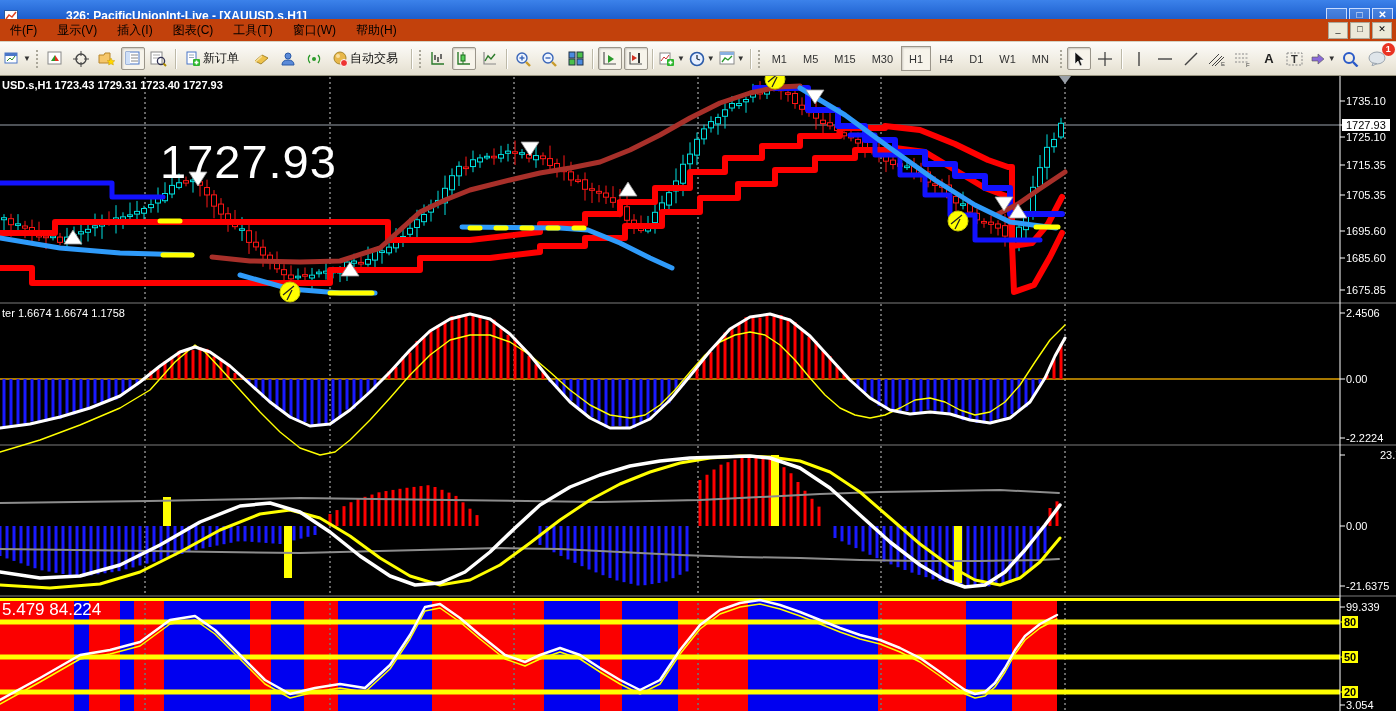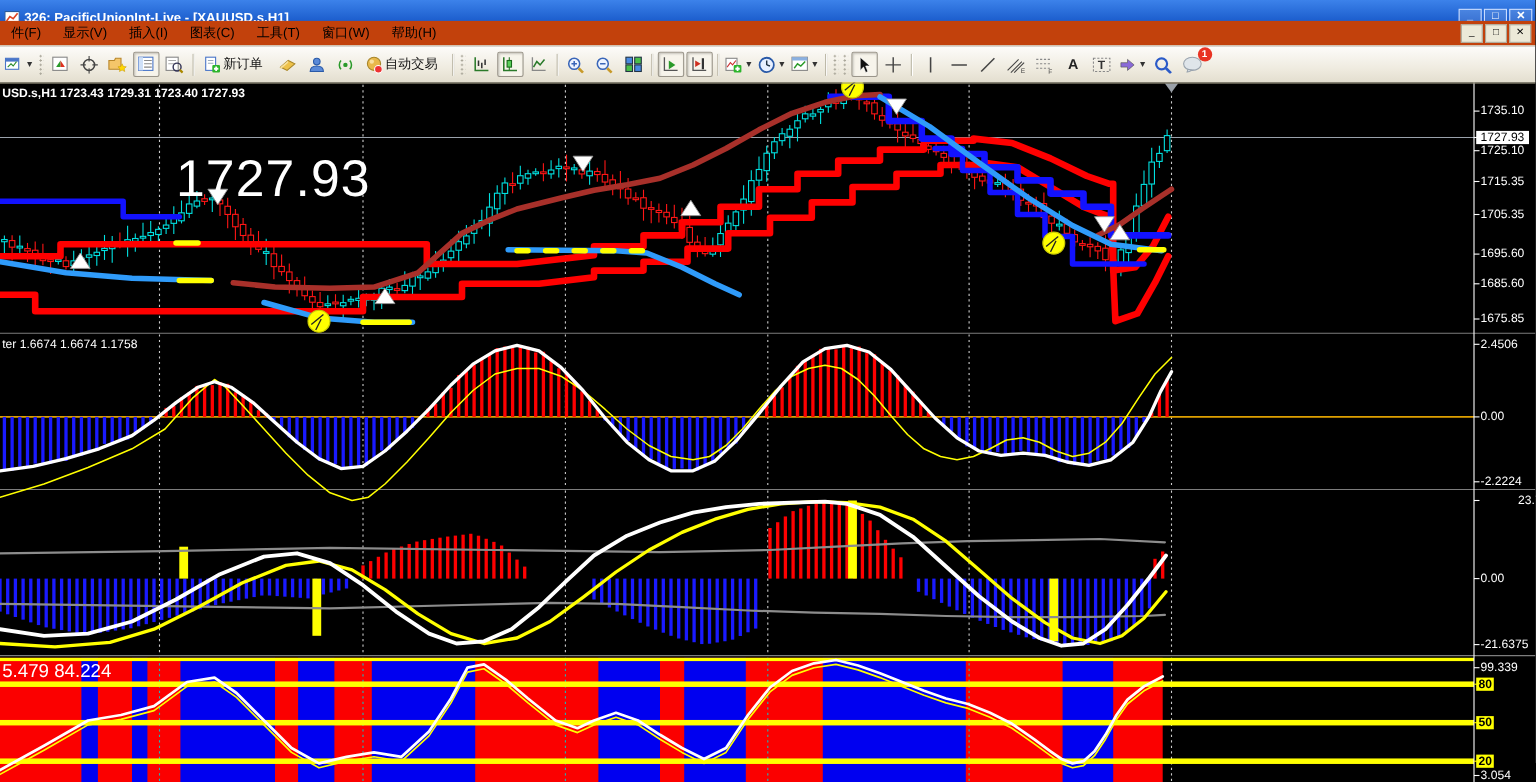--- a/index.html
+++ b/index.html
@@ -1,20 +1,20 @@
 <!DOCTYPE html>
 <html><head>
 <meta charset="utf-8">
 <style>
   html,body{margin:0;padding:0;background:#444;}
   #app{position:relative;width:1396px;height:711px;background:#000;font-family:"Liberation Sans",sans-serif;overflow:hidden;}
   
   .titlebar{position:absolute;top:0;left:0;right:0;height:32px;z-index:5;
     background:linear-gradient(180deg,#3c82ea 0%,#1e60cf 55%,#1a55bd 100%);
-    display:flex;align-items:center;color:#fff;font-size:12px;font-weight:700;padding-left:4px;}
+    display:flex;align-items:center;color:#fff;font-size:12px;font-weight:700;padding-left:4px;gap:44px;}
   .titleicon{width:14px;height:12px;margin-right:4px;flex:0 0 auto;}
   .win-btns{margin-left:auto;display:flex;padding-right:3px;}
   .wbtn{width:19px;height:14px;border:1px solid #c9dcff;background:rgba(255,255,255,.14);
     color:#fff;font-size:10px;line-height:12px;text-align:center;margin-left:2px;font-weight:700;}
   .menubar{position:absolute;top:19px;left:0;right:0;height:22px;z-index:5;background:#c2410c;
     border-bottom:1px solid #d6d2c2;display:flex;align-items:center;font-size:12px;color:#000;}
   .mitem{padding:3px 10px;}
   .menu-winbtns{margin-left:auto;display:flex;padding-right:4px;}
   .mwbtn{width:18px;height:15px;border:1px solid #aca899;background:#ece9d8;color:#000;
     font-size:9px;line-height:13px;text-align:center;margin-left:2px;}
@@ -245,20 +245,31 @@
     <span class="tbtn">
       <svg width="16" height="15" viewBox="0 0 16 15">
           <rect x="1" y="1" width="14" height="12" fill="#fff" stroke="#888"></rect>
           <rect x="1" y="1" width="14" height="3" fill="#8ab0e0"></rect>
           <polyline points="3,11 6,7 9,9 13,5" fill="none" stroke="#2a9a2a" stroke-width="1.3"></polyline>
         </svg>
       <span class="caret">▼</span>
     </span>
     <span class="tsep"></span>
     <span class="thandle"></span>
+    <span id="tfbar" style="display:flex;align-items:center;">
+        <span class="tf">M1</span>
+        <span class="tf">M5</span>
+        <span class="tf">M15</span>
+        <span class="tf">M30</span>
+        <span class="tf active">H1</span>
+        <span class="tf">H4</span>
+        <span class="tf">D1</span>
+        <span class="tf">W1</span>
+        <span class="tf">MN</span>
+      </span>
     <span class="thandle"></span>
     <span class="tbtn pressed">
       <svg width="14" height="16" viewBox="0 0 14 16">
           <polygon points="3,1 3,13 6,10 8,15 10,14 8,9 12,9" fill="#111" stroke="#fff" stroke-width=".6"></polygon>
         </svg>
     </span>
     <span class="tbtn">
       <svg width="16" height="16" viewBox="0 0 16 16">
           <line x1="8" y1="1" x2="8" y2="15" stroke="#444" stroke-width="1.3"></line>
           <line x1="1" y1="8" x2="15" y2="8" stroke="#444" stroke-width="1.3"></line>

